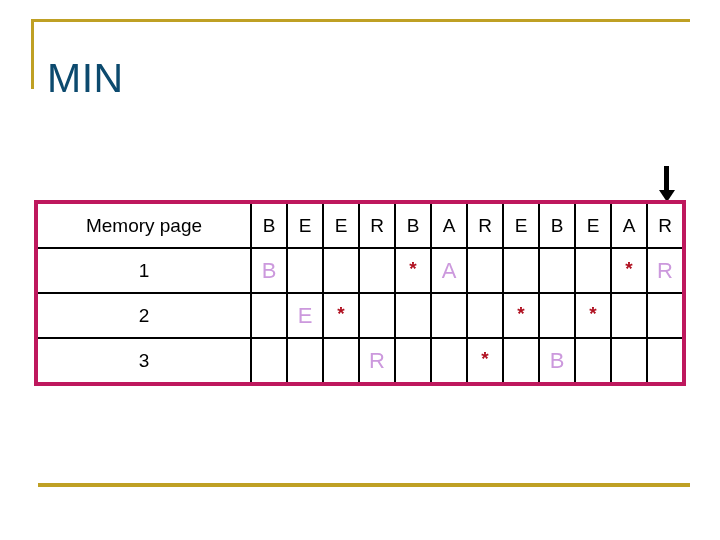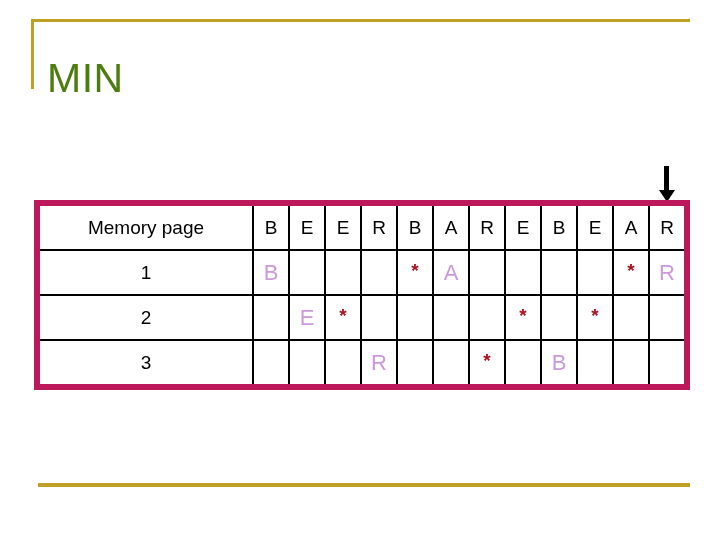--- a/index.html
+++ b/index.html
@@ -41,21 +41,21 @@
     background: #bfa024;
   }
 
   
   #slide-title {
     position: absolute;
     left: 47px;
     top: 27px;
     font-size: 41px;
     line-height: 48px;
-    color: #4d7c0f;
+    color: #0c4a6e;
     font-weight: normal;
     letter-spacing: 0.5px;
     white-space: nowrap;
   }
 
   
   #arrow-pointer {
     position: absolute;
     left: 658px;
     top: 166px;
@@ -99,21 +99,21 @@
   }
   .glyph-star {
     color: #b01020;
     font-size: 19px;
     font-weight: bold;
     position: relative;
     top: -3px;
   }
   
   #trace-table {
-    border: 6px solid #be185d;
+    border: 4px solid #be185d;
   }
 </style>
 </head>
 <body>
 
 <div id="title-rule-h"></div>
 <div id="title-rule-v"></div>
 
 <h1 id="slide-title">MIN</h1>
 

